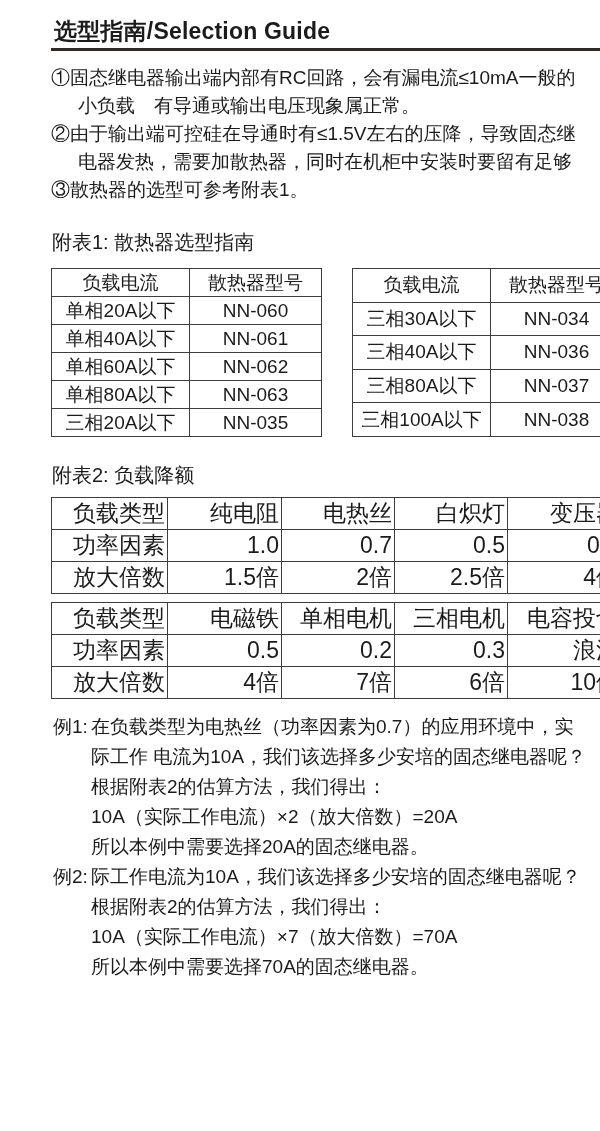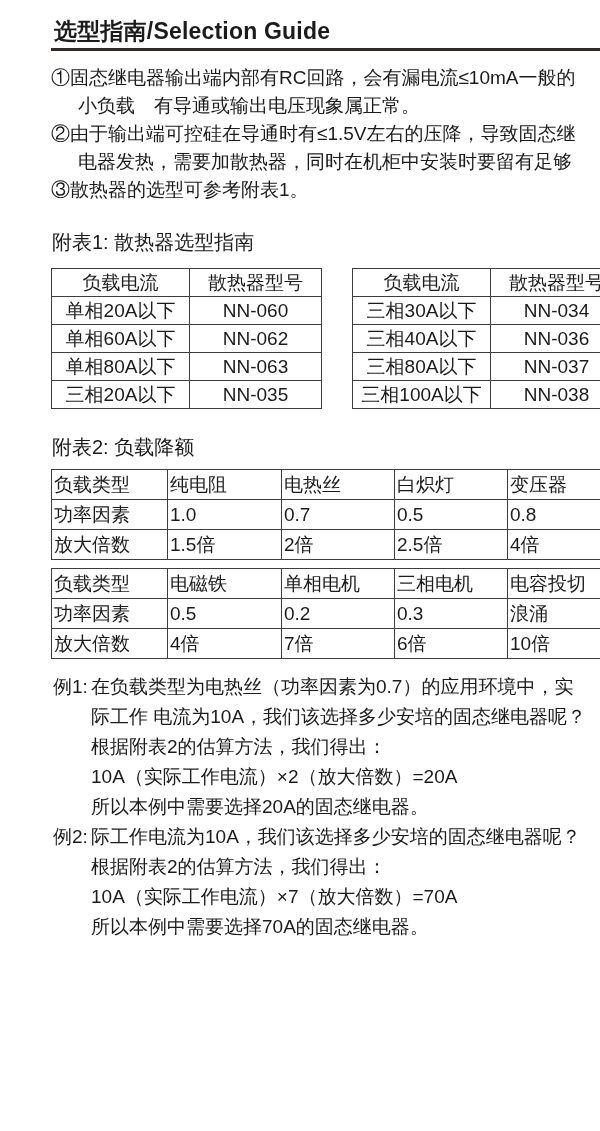--- a/index.html
+++ b/index.html
@@ -55,23 +55,23 @@
     font-size: 19px;
     padding: 0 2px;
     overflow: hidden;
     white-space: nowrap;
   }
   .t2 { width: 570px; margin-top: 10px; }
   .t2 + .t2 { margin-top: 8px; }
   .t2 td {
     border: 1.6px solid #3d3d3d;
     height: 29px;
-    text-align: left;
+    text-align: right;
     vertical-align: middle;
-    font-size: 19px;
+    font-size: 23px;
     padding: 0 2px;
     overflow: hidden;
     white-space: nowrap;
   }
   .examples {
     margin-top: 13px;
     font-size: 19px;
     line-height: 30px;
   }
   .example { display: flex; }
@@ -111,20 +111,24 @@
       <tbody>
           <tr>
         <th>负载电流</th>
         <th>散热器型号</th>
       </tr>
       <tr>
         <td>单相20A以下</td>
         <td>NN-060</td>
       </tr>
       <tr>
+        <td>单相40A以下</td>
+        <td>NN-061</td>
+      </tr>
+      <tr>
         <td>单相60A以下</td>
         <td>NN-062</td>
       </tr>
       <tr>
         <td>单相80A以下</td>
         <td>NN-063</td>
       </tr>
       <tr>
         <td>三相20A以下</td>
         <td>NN-035</td>

